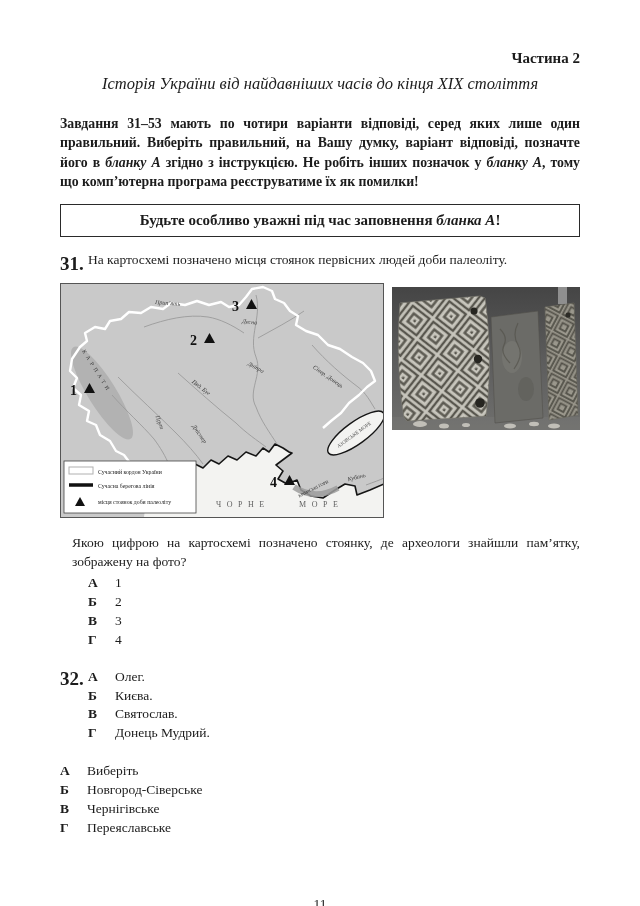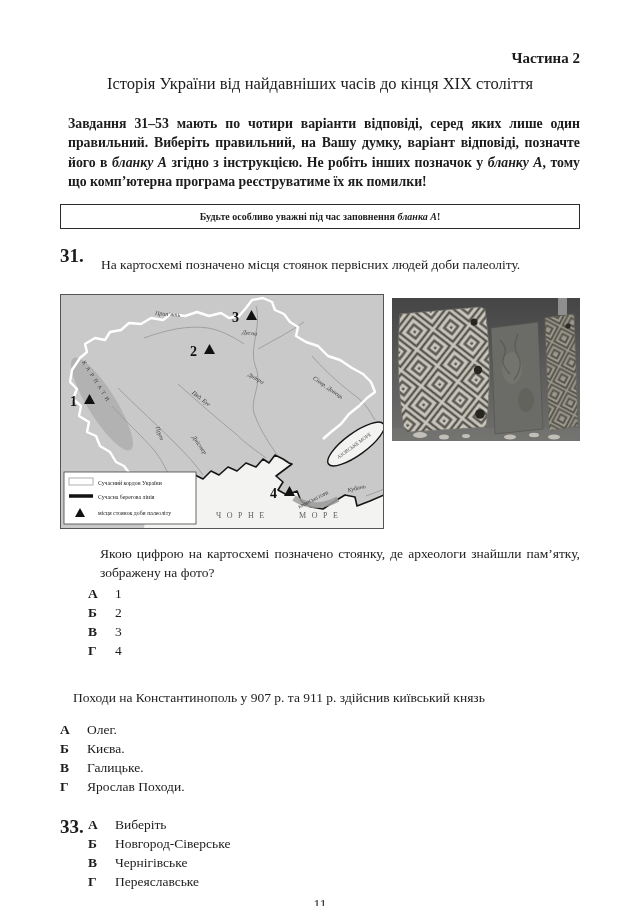--- a/index.html
+++ b/index.html
@@ -3,39 +3,39 @@
 <meta charset="utf-8">
 <style>
   html,body{margin:0;padding:0;}
   body{
     width:640px;height:906px;background:#ffffff;color:#1c1c1c;
     font-family:"Liberation Serif","DejaVu Serif",serif;
     position:relative;overflow:hidden;
   }
   .page{padding:50px 60px 0 60px;}
   .part-title{text-align:right;font-size:15px;font-weight:bold;margin:0 0 7px 0;}
-  .subtitle{text-align:center;font-size:16.5px;margin:0 0 20px 0;}
+  .subtitle{text-align:center;font-size:16.5px;margin:0 0 20px 0;font-style:italic;}
   .instructions{
-    font-weight:bold;font-size:13.8px;line-height:1.40;text-align:justify;margin:0 0 13px 8px;
+    font-weight:bold;font-size:13.8px;line-height:1.40;text-align:justify;margin:0 0 13px 0;
   }
   .instructions i{font-style:italic;}
   .notice-box{
     border:1px solid #2a2a2a;text-align:center;font-weight:bold;
-    font-size:10px;line-height:1.5;padding:4px 16px;margin:0 0 14px 0;
+    font-size:15px;line-height:1.5;padding:4px 16px;margin:0 0 14px 0;
   }
   .notice-box i{font-style:italic;}
   .question{margin-top:0;}
   .q-row{display:flex;}
   .q-num{font-weight:bold;flex:0 0 28px;font-size:19px;line-height:1.4;}
   .q-body{flex:1;font-size:13.5px;line-height:1.4;}
-  .q-text{margin:13px;text-align:justify;}
+  .q-text{margin:0;text-align:justify;}
   .figures{display:flex;align-items:flex-start;gap:8px;margin:6px 0 12px 0;}
   .map-wrap{flex:0 0 324px;}
   .photo-wrap{flex:0 0 188px;margin-top:4px;}
-  .q-prompt{margin:0 0 0 40px;font-size:13.5px;line-height:1.4;text-align:justify;}
+  .q-prompt{margin:0 0 0 12px;font-size:13.5px;line-height:1.4;text-align:justify;}
   .options{margin:2px 0 0 28px;}
   .option{display:flex;font-size:13.5px;line-height:1.4;}
   .opt-letter{font-weight:bold;flex:0 0 27px;}
   .qgap{height:16px;}
   .qgap2{height:17px;}
   .page-number{
     position:absolute;top:896px;left:0;width:100%;text-align:center;font-size:13.5px;
   }
   svg text{font-family:"Liberation Serif","DejaVu Serif",serif;}
 </style>
@@ -222,49 +222,48 @@
           <span class="opt-letter">Г</span>
           <span>4</span>
         </div>
     </div>
   </div>
 
   <div class="qgap"></div>
 
   <div class="question">
     <div class="q-row">
+      <div class="q-num">32.</div>
       <div class="q-body">
-        <p class="q-text">Походи на Константинополь у 907 р. та 911 р. здійснив київський князь</p>
         <div class="options" style="margin-left:0;">
           <div class="option">
               <span class="opt-letter">А</span>
               <span>Олег.</span>
             </div>
           <div class="option">
               <span class="opt-letter">Б</span>
               <span>Києва.</span>
             </div>
           <div class="option">
               <span class="opt-letter">В</span>
-              <span>Галицьке.</span>
+              <span>Святослав.</span>
             </div>
           <div class="option">
               <span class="opt-letter">Г</span>
-              <span>Ярослав Походи.</span>
+              <span>Донець Мудрий.</span>
             </div>
         </div>
       </div>
     </div>
   </div>
 
   <div class="qgap2"></div>
 
   <div class="question">
     <div class="q-row">
-      <div class="q-num">33.</div>
       <div class="q-body">
         <div class="options" style="margin-left:0;">
           <div class="option">
               <span class="opt-letter">А</span>
               <span>Виберіть</span>
             </div>
           <div class="option">
               <span class="opt-letter">Б</span>
               <span>Новгород-Сіверське</span>
             </div>

